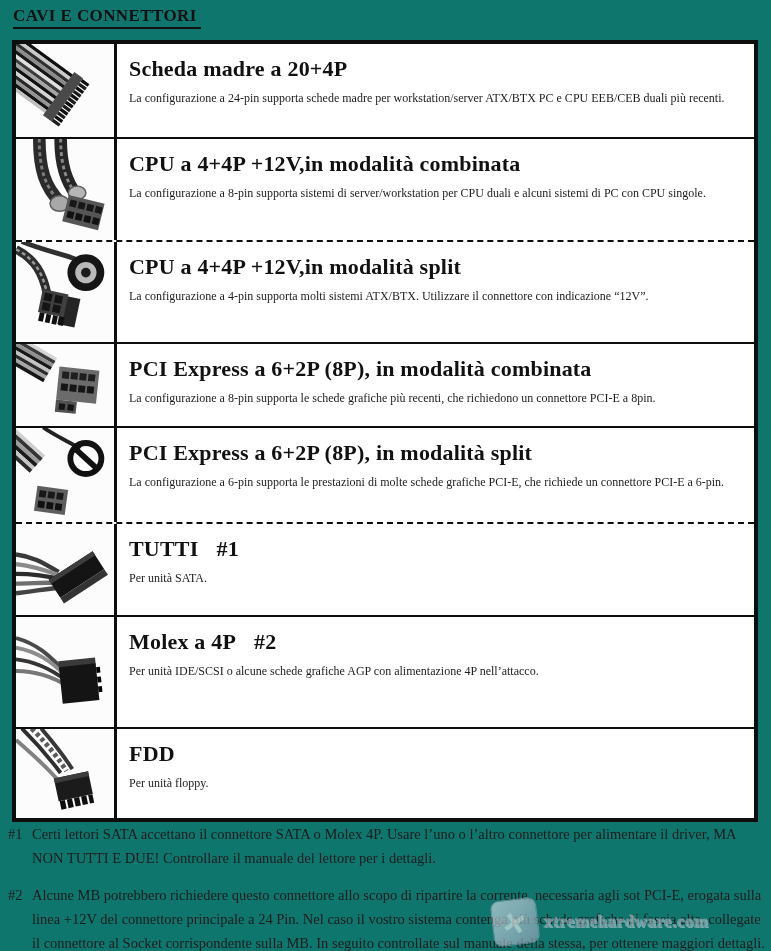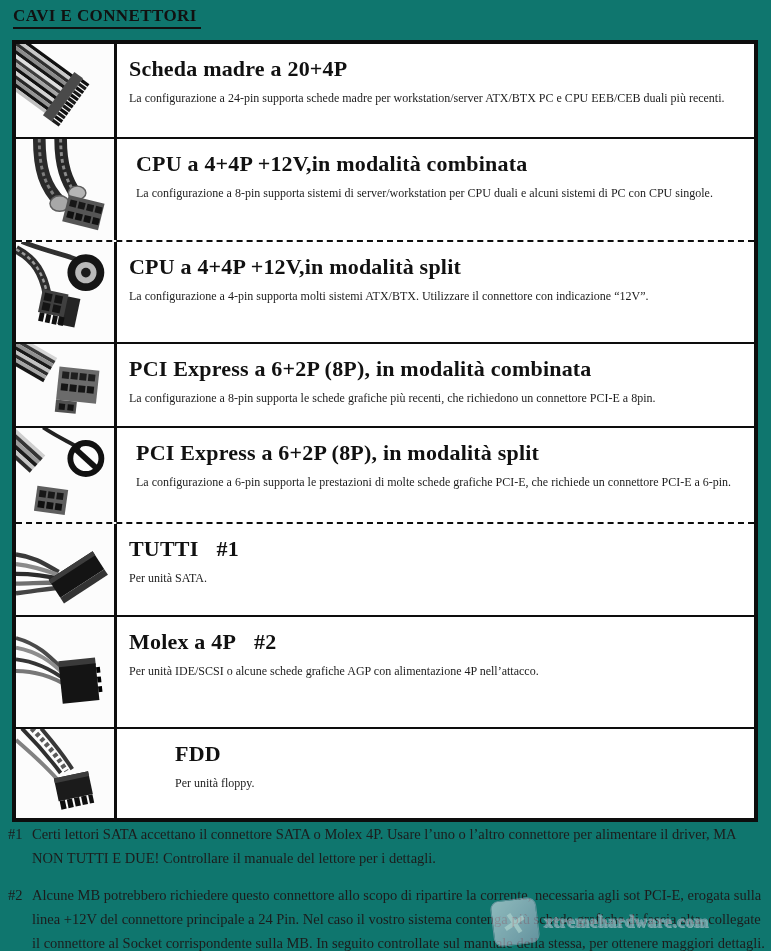--- a/index.html
+++ b/index.html
@@ -12,22 +12,22 @@
     position:absolute; left:13px; top:6px;
     font-size:17px; font-weight:bold; letter-spacing:.4px;
     border-bottom:2px solid #111; padding:0 4px 1px 0;
   }
   .conn-table {
     position:absolute; left:12px; top:40px; width:746px;
     border:4px solid #0d0d0d; background:#fff;
     display:flex; flex-direction:column;
   }
   .row { display:flex; border-bottom:2px solid #0d0d0d; }
-  .row.dashed { border-bottom:2px dashed #0d0d0d;gap:7px; }
-  .row:last-child { border-bottom:none;gap:46px; }
+  .row.dashed { border-bottom:2px dashed #0d0d0d; }
+  .row:last-child { border-bottom:none; }
   .r1{height:95px}.r2{height:103px}.r3{height:102px}.r4{height:84px}
   .r5{height:96px}.r6{height:93px}.r7{height:112px}.r8{height:89px}
   .img-cell {
     width:101px; min-width:101px; border-right:3px solid #0d0d0d;
     background:#fcfcfc; overflow:hidden;
   }
   .img-cell svg { width:100%; height:100%; display:block; }
   .text-cell { flex:1; padding:7px 22px 0 12px; }
   .row-title { font-size:22px; font-weight:bold; margin-top:5px; letter-spacing:.2px; }
   .row-title .note { margin-left:18px; }

